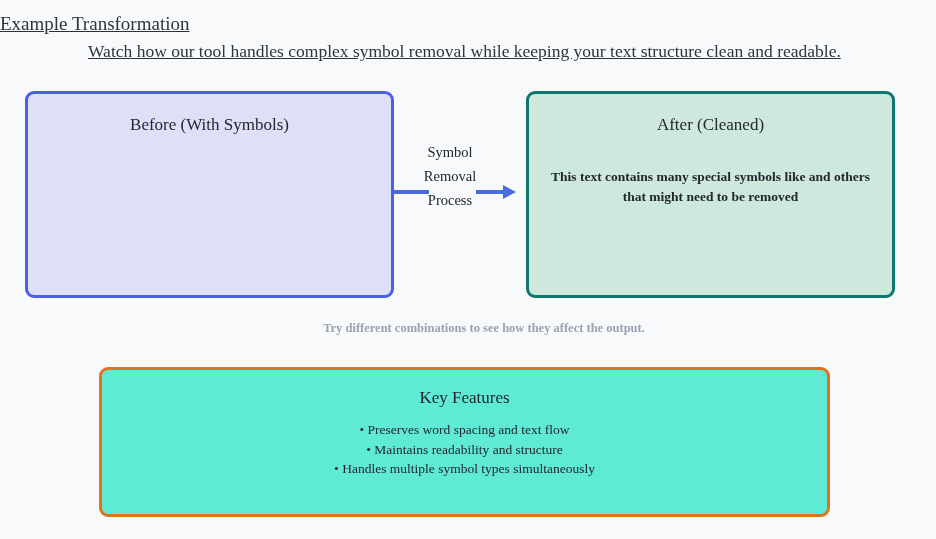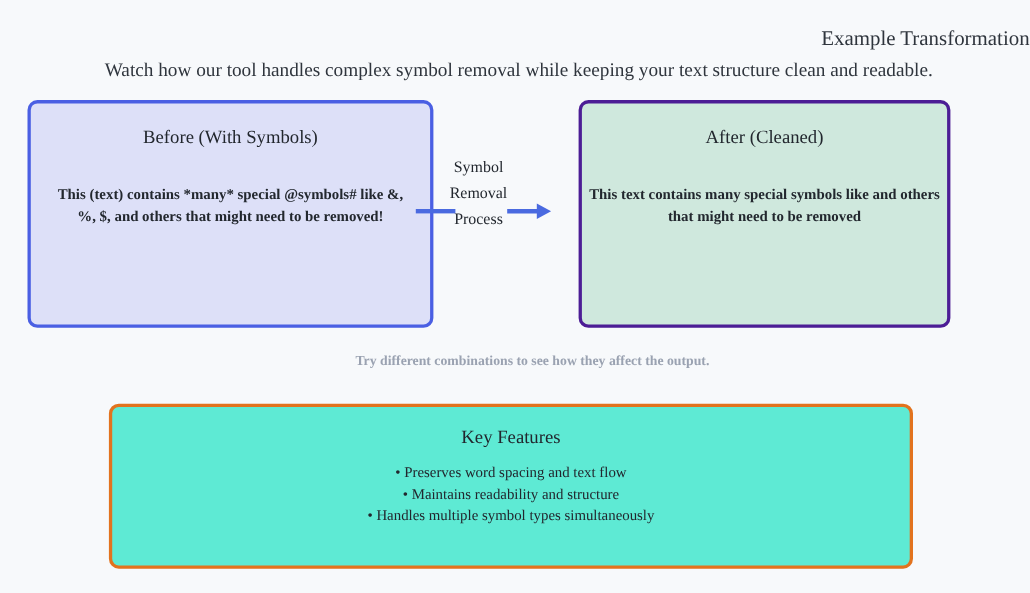--- a/index.html
+++ b/index.html
@@ -13,23 +13,24 @@
     font-family: "Liberation Serif", "DejaVu Serif", serif;
     color: #2c3139;
     overflow: hidden;
     position: relative;
   }
 
   
   #header {
     position: absolute;
     left: 0;
-    top: 13px;
+    top: 1px;
     width: 936px;
-    text-align: right;
+    text-align: left;
+    text-decoration: underline;
   }
   #page-title {
     font-size: 19px;
     line-height: 24px;
     font-weight: 400;
     color: #2f353d;
     margin-top: 11px;
   }
   #page-subtitle {
     font-size: 17.5px;
@@ -51,24 +52,24 @@
     left: 25px;
     top: 91px;
     width: 369px;
     height: 207px;
     background: #dde0f8;
     border: 3px solid #4a5fe3;
   }
   #after-panel {
     left: 526px;
     top: 91px;
-    width: 338px;
+    width: 369px;
     height: 207px;
     background: #cfe8dd;
-    border: 3px solid #4c1d95;
+    border: 3px solid #0f766e;
   }
   .panel-title {
     font-size: 17px;
     line-height: 22px;
     font-weight: 400;
     color: #22272e;
     margin-top: 20px;
   }
   .panel-body {
     font-size: 13.5px;
@@ -82,21 +83,21 @@
     margin-top: 31px;
   }
   #after-body {
     width: 330px;
     margin-top: 31px;
   }
 
   
   #process-arrow {
     position: absolute;
-    left: 378px;
+    left: 393px;
     top: 140px;
     width: 125px;
     height: 110px;
   }
   #arrow-line-left {
     position: absolute;
     left: 0px;
     top: 50px;
     width: 36px;
     height: 4px;
@@ -166,21 +167,20 @@
 </head>
 <body>
 
 <div id="header">
   <div id="page-title">Example Transformation</div>
   <div id="page-subtitle">Watch how our tool handles complex symbol removal while keeping your text structure clean and readable.</div>
 </div>
 
 <div class="panel" id="before-panel">
   <div class="panel-title">Before (With Symbols)</div>
-  <div class="panel-body" id="before-body">This (text) contains *many* special @symbols# like &amp;, %, $, and others that might need to be removed!</div>
 </div>
 
 <div id="process-arrow">
   <div id="arrow-line-left"></div>
   <div id="process-label">Symbol Removal Process</div>
   <svg id="arrow-svg" width="40" height="18" viewBox="0 0 40 18">
     <line x1="0" y1="9" x2="29" y2="9" stroke="#4a6ae0" stroke-width="4"></line>
     <polygon points="27,2 40,9 27,16" fill="#4a6ae0"></polygon>
   </svg>
 </div>

